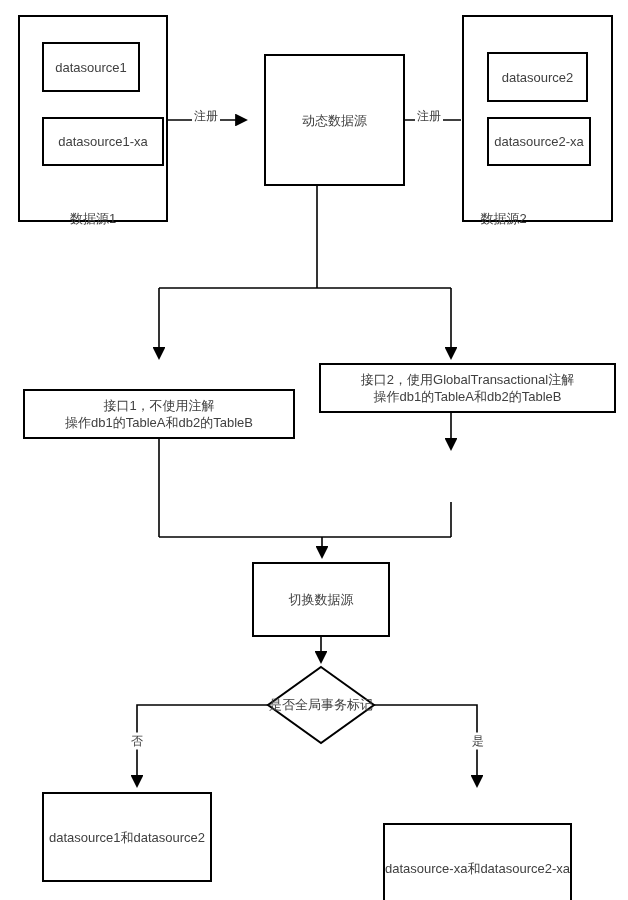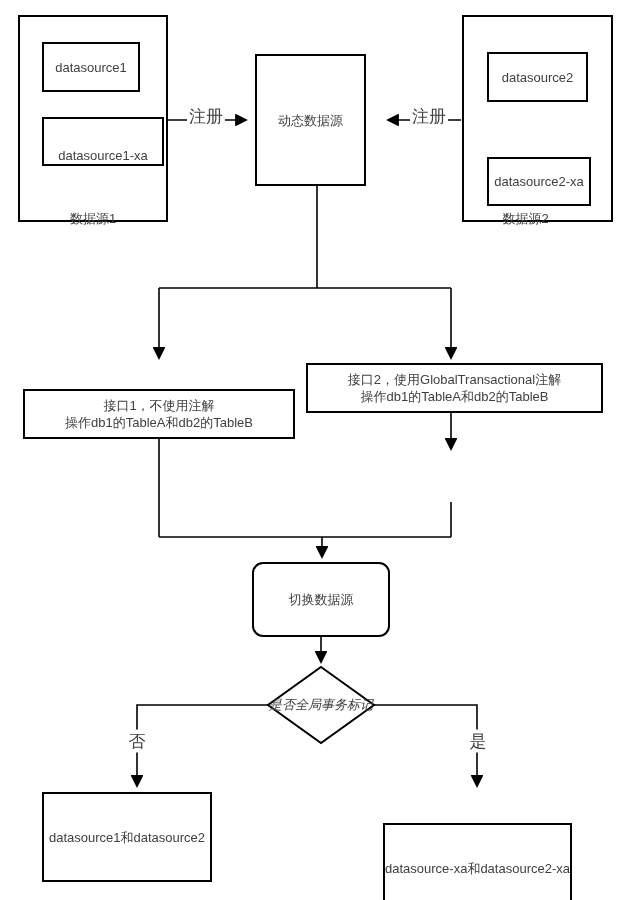--- a/index.html
+++ b/index.html
@@ -46,21 +46,21 @@
   .group-title {
     position: absolute;
     text-align: center;
     font-size: 13px;
     color: #404040;
     margin-top: 28px;
   }
   .edge-label {
     position: absolute;
     background: #ffffff;
-    font-size: 17px;
+    font-size: 12px;
     color: #404040;
     padding: 0 2px;
     transform: translate(-50%, -50%);
     white-space: nowrap;
   }
   .diamond-label {
     position: absolute;
     text-align: center;
     font-size: 13px;
     color: #404040;
@@ -103,57 +103,57 @@
       <path d="M374,705 L477,705 L477,786" marker-end="url(#arrow)"></path>
     </g>
 
     <polygon points="321,667 374,705 321,743 268,705" fill="#ffffff" stroke="#000000" stroke-width="2"></polygon>
   </svg>
 
   <div class="group" style="left:18px; top:15px; width:150px; height:207px;"></div>
   <div class="node" style="left:42px; top:42px; width:98px; height:50px;">
     <span>datasource1</span>
   </div>
-  <div class="node" style="left:42px; top:117px; width:122px; height:49px;align-items:flex-end;">
+  <div class="node" style="left:42px; top:117px; width:122px; height:49px;">
     <span>datasource1-xa</span>
   </div>
   <div class="group-title" style="left:18px; top:182px; width:150px;">数据源1</div>
 
   <div class="group" style="left:462px; top:15px; width:151px; height:207px;"></div>
   <div class="node" style="left:487px; top:52px; width:101px; height:50px;">
     <span>datasource2</span>
   </div>
-  <div class="node" style="left:487px; top:117px; width:104px; height:49px;margin-top:40px;">
+  <div class="node" style="left:487px; top:117px; width:104px; height:49px;">
     <span>datasource2-xa</span>
   </div>
-  <div class="group-title" style="left:462px; top:182px; width:127px;">数据源2</div>
+  <div class="group-title" style="left:440px; top:182px; width:127px;">数据源2</div>
 
-  <div class="node" style="left:255px; top:54px; width:111px; height:132px;align-items:center;">
+  <div class="node" style="left:264px; top:54px; width:141px; height:132px;align-items:center;">
     <span>动态数据源</span>
   </div>
 
   <span class="edge-label" style="left:206px; top:116px;">注册</span>
   <span class="edge-label" style="left:429px; top:116px;">注册</span>
 
   <div class="node two-line" style="left:23px; top:363px; width:272px; height:50px; flex-direction:column;margin-top:26px;">
     <div>接口1，不使用注解</div>
     <div>操作db1的TableA和db2的TableB</div>
   </div>
 
-  <div class="node two-line" style="left:306px; top:363px; width:297px; height:50px; flex-direction:column;">
+  <div class="node two-line" style="left:319px; top:363px; width:297px; height:50px; flex-direction:column;">
     <div>接口2，使用GlobalTransactional注解</div>
     <div>操作db1的TableA和db2的TableB</div>
   </div>
 
 
-  <div class="node" style="left:252px; top:562px; width:138px; height:75px;border-radius:11px;">
+  <div class="node" style="left:252px; top:562px; width:138px; height:75px;">
     <span>切换数据源</span>
   </div>
 
-  <div class="diamond-label" style="left:321px; top:705px;font-style:italic;">是否全局事务标记</div>
+  <div class="diamond-label" style="left:321px; top:705px;">是否全局事务标记</div>
 
   <span class="edge-label" style="left:137px; top:741px;">否</span>
   <span class="edge-label" style="left:478px; top:741px;">是</span>
 
   <div class="node" style="left:42px; top:792px; width:170px; height:90px;">
     <span>datasource1和datasource2</span>
   </div>
   <div class="node" style="left:383px; top:791px; width:189px; height:91px;margin-top:32px;">
     <span>datasource-xa和datasource2-xa</span>
   </div>

